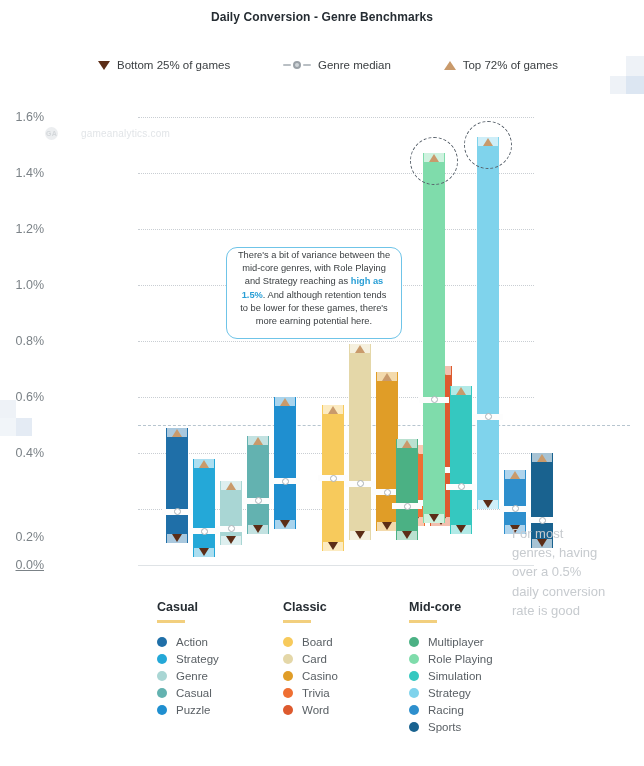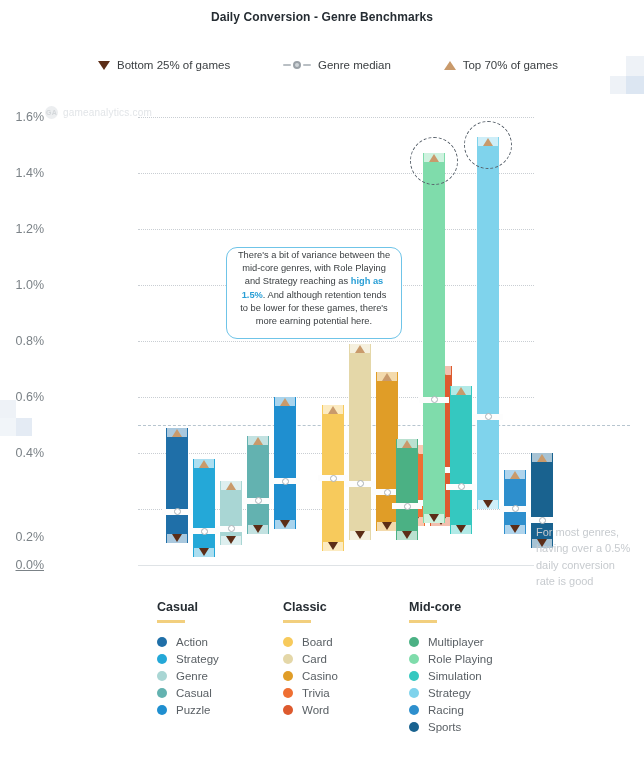--- a/index.html
+++ b/index.html
@@ -41,22 +41,22 @@
 
   
   #plot { position:absolute; left:0; top:100px; width:644px; height:480px; }
   #y-axis { position:absolute; left:0; top:0; width:140px; height:480px; }
   .ytick { position:absolute; right:96px; font-size:12.5px; color:#7b8287; transform:translateY(-50%); white-space:nowrap; }
   .gridline { position:absolute; left:138px; right:110px; height:0; border-top:1px dotted #c9ced3; }
   .gridline.solid { border-top:1px solid #dfe3e6; }
   #good-line { position:absolute; left:138px; right:14px; height:0; border-top:1px dashed #b7c5cf; }
 
   #watermark {
-    position:absolute; left:45px; top:6px;
-    display:flex; align-items:center; gap:5px;
+    position:absolute; left:45px; top:27px;
+    display:flex; align-items:center; gap:23px;
     font-size:10px; color:#e2e5e8; letter-spacing:.2px;
   }
   #watermark .ga-logo {
     width:13px;height:13px;border-radius:50%;background:#eceef0;
     color:#d3d7da;font-size:7px;display:flex;align-items:center;justify-content:center;font-weight:bold;
   }
 
   
   #bars { position:absolute; left:0; top:0; width:644px; height:480px; }
   .bar { position:absolute; }
@@ -87,22 +87,22 @@
   
   #callout {
     position:absolute; left:226px; top:147px; width:176px;
     background:#ffffff; border:1.3px solid #6fc4e8; border-radius:11px;
     padding:1px 10px 10px; font-size:9.3px; line-height:1.42;
     color:#3c4043; text-align:center;
   }
   #callout .hi { color:#2a9fd6; font-weight:bold; }
 
   #side-note {
-    position:absolute; left:536px; top:424px; width:96px;
-    font-size:11px; line-height:1.48; color:#c7cbcf;
+    position:absolute; left:512px; top:424px; width:96px;
+    font-size:13px; line-height:1.48; color:#c7cbcf;
   }
 
   
   #legend { position:absolute; left:0; top:600px; width:644px; height:160px; display:flex; }
   .leg-col { position:absolute; top:0; }
   #leg-casual  { left:157px; }
   #leg-classic { left:283px; }
   #leg-midcore { left:409px; }
   .leg-head { font-size:12.5px; font-weight:bold; color:#262d33; margin-bottom:6px; }
   .leg-rule { width:28px; height:2.5px; background:#f2cf7e; margin-bottom:11px; }
@@ -129,21 +129,21 @@
   <div class="mk-item">
     <span class="median-mk">
       <span class="dash"></span>
         <span class="dot"></span>
         <span class="dash"></span>
     </span>
     <span>Genre median</span>
   </div>
   <div class="mk-item">
     <span class="tri-up"></span>
-    <span>Top 70% of games</span>
+    <span>Top 72% of games</span>
   </div>
 </div>
 
 <div id="plot">
   <div id="grid-layer">
       <div class="gridline solid" style="top: 465px;"></div>
       <div class="gridline" style="top: 409px;"></div>
       <div class="gridline" style="top: 353px;"></div>
       <div class="gridline" style="top: 297px;"></div>
       <div class="gridline" style="top: 241px;"></div>

